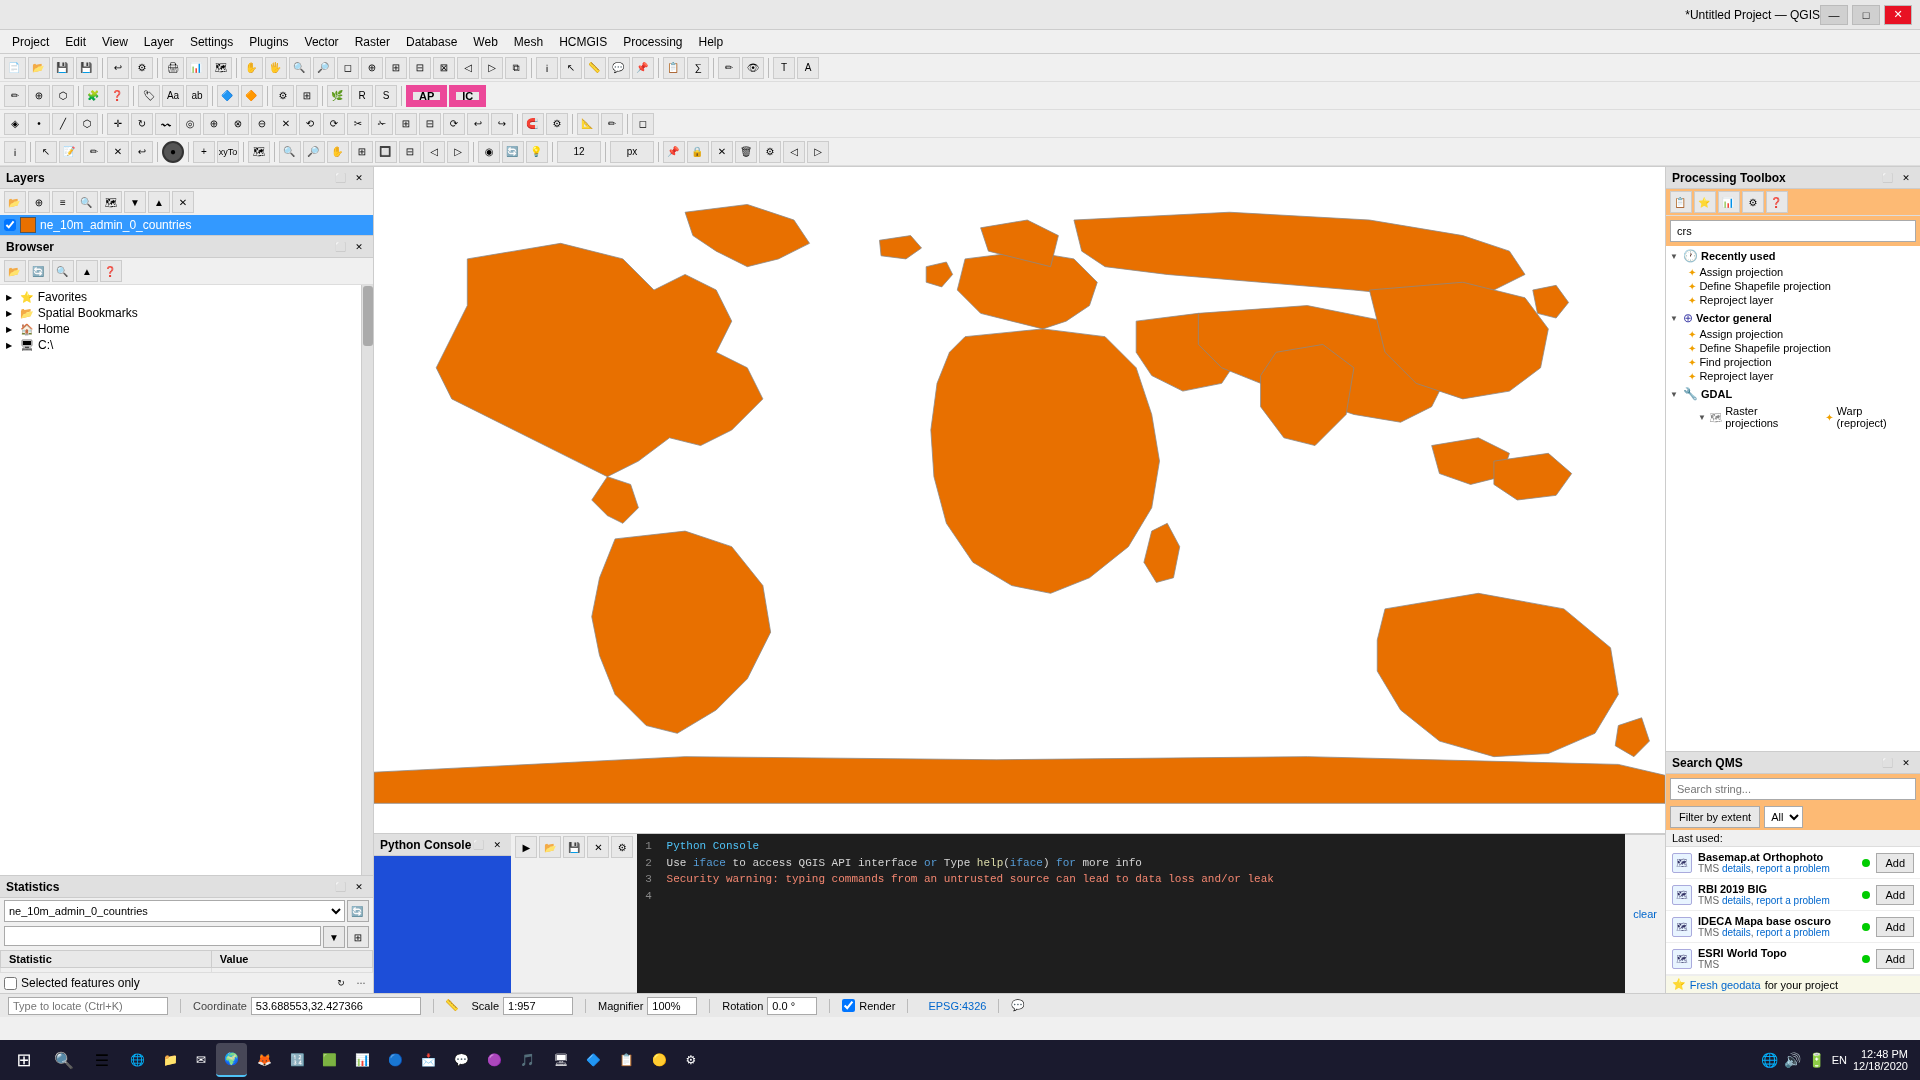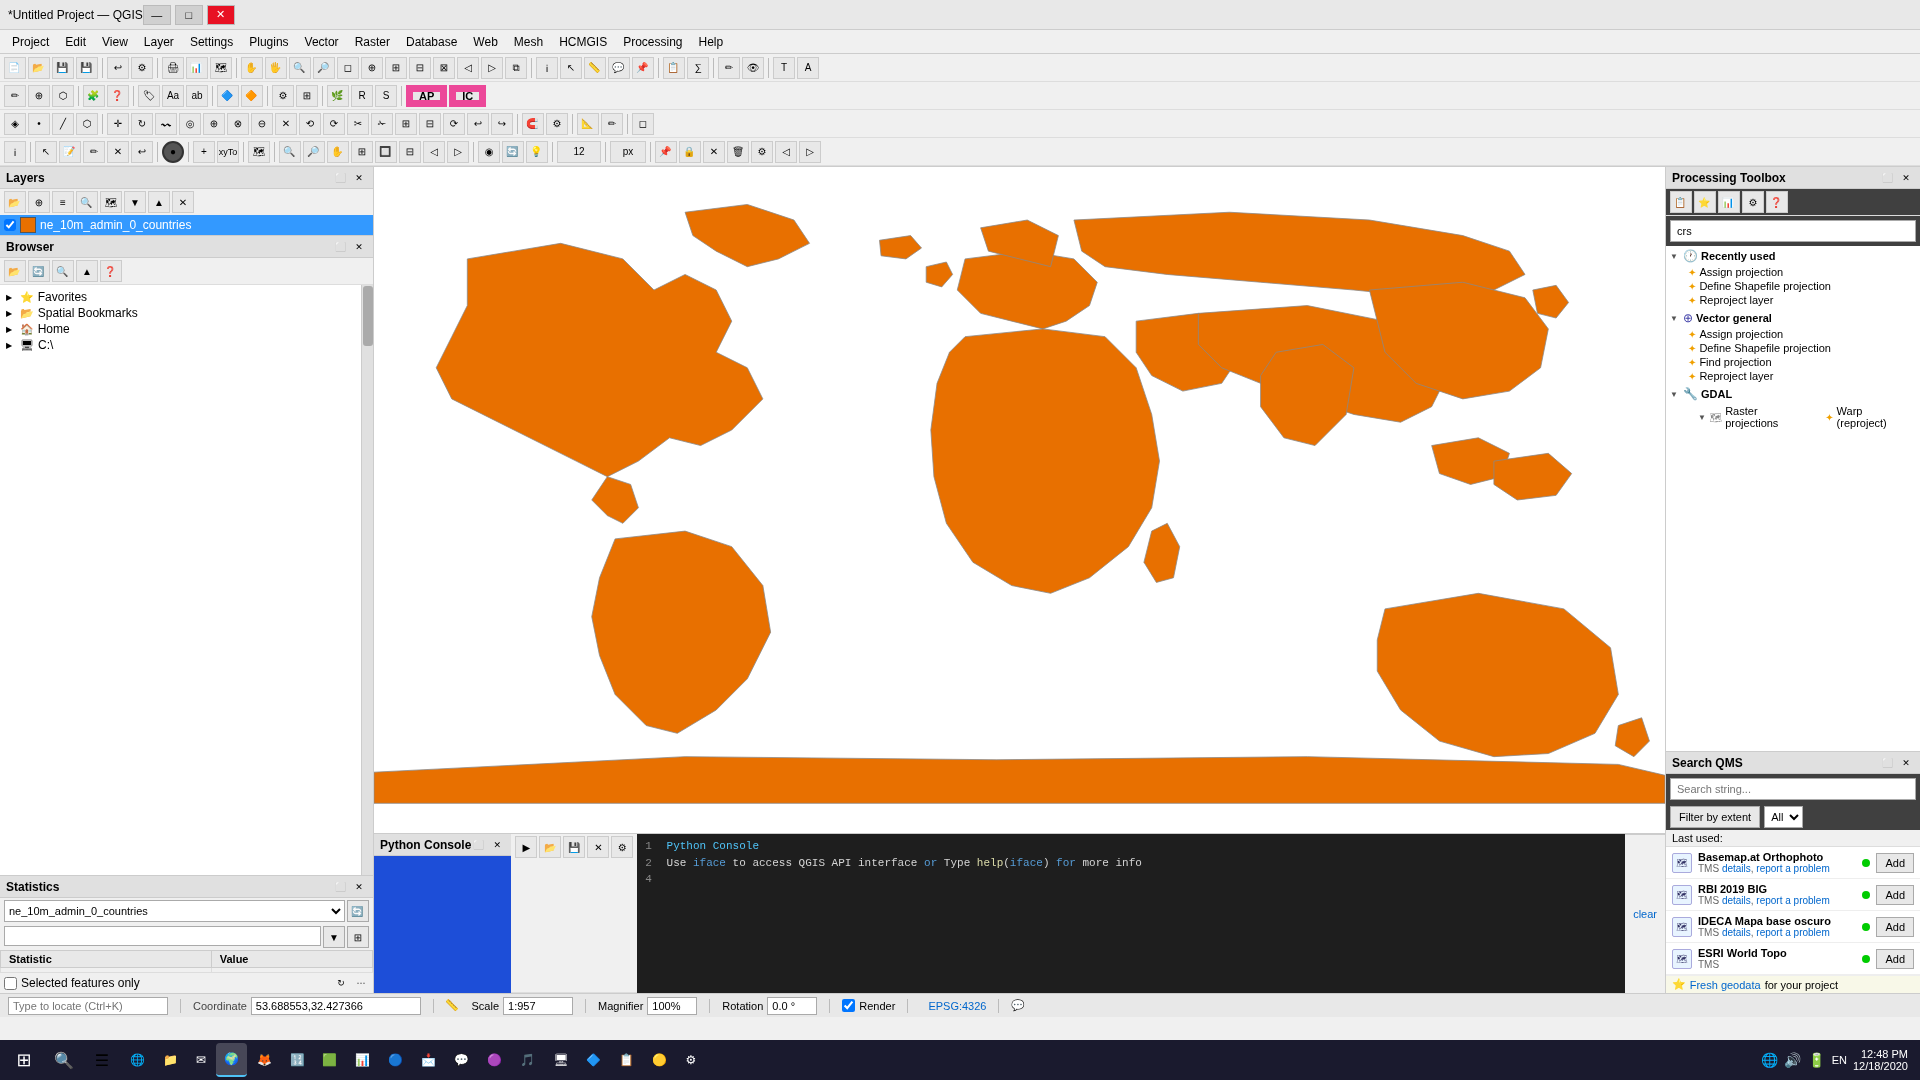--- a/index.html
+++ b/index.html
@@ -14,21 +14,21 @@
     }
 
     
     #titlebar {
       height: 30px;
       background: #e8e8e8;
       display: flex;
       align-items: center;
       padding: 0 8px;
       border-bottom: 1px solid #ccc;
-      justify-content: flex-start;
+      justify-content: flex-end;
     }
     #titlebar .win-controls { display: flex; gap: 4px; }
     #titlebar .win-btn {
       width: 28px; height: 20px;
       background: #d0d0d0;
       border: 1px solid #bbb;
       cursor: pointer;
       font-size: 11px;
       display: flex; align-items: center; justify-content: center;
     }
@@ -324,21 +324,21 @@
       border-top: 1px solid #ccc;
     }
 
     
     #right-panel {
       width: 255px;
       flex-shrink: 0;
       border-left: 1px solid #ccc;
       display: flex;
       flex-direction: column;
-      background: #404040;
+      background: #fdba74;
     }
     .processing-header {
       display: flex;
       align-items: center;
       justify-content: space-between;
       background: #e0e0e0;
       border-bottom: 1px solid #ccc;
       padding: 2px 6px;
       height: 22px;
     }
@@ -701,21 +701,21 @@
     <div class="tb-btn">⊟</div>
     <div class="tb-btn">◁</div>
     <div class="tb-btn">▷</div>
     <div class="tb-separator"></div>
     <div class="tb-btn">◉</div>
     <div class="tb-btn">🔄</div>
     <div class="tb-btn">💡</div>
     <div class="tb-separator"></div>
     <div class="tb-btn" style="width:44px;">12</div>
     <div class="tb-separator"></div>
-    <div class="tb-btn" style="width:36px;">px</div>
+    <div class="tb-btn" style="width:44px;">px</div>
     <div class="tb-separator"></div>
     <div class="tb-btn">📌</div>
     <div class="tb-btn">🔒</div>
     <div class="tb-btn">✕</div>
     <div class="tb-btn">🗑</div>
     <div class="tb-btn">⚙</div>
     <div class="tb-btn">◁</div>
     <div class="tb-btn">▷</div>
   </div>
 </div>
@@ -904,20 +904,24 @@
           <div class="tb-btn">⚙</div>
         </div>
         <div class="console-content">
           <div class="console-line">
             <span class="line-num">1</span>
             <span style="color:#4fc3f7;">Python Console</span>
           </div>
           <div class="console-line">
             <span class="line-num">2</span>
             <span>Use <span class="kw">iface</span> to access QGIS API interface <span class="kw">or</span> Type <span class="fn">help</span>(<span class="kw">iface</span>) <span class="kw">for</span> more info</span>
+          </div>
+          <div class="console-line">
+            <span class="line-num">3</span>
+            <span style="color:#f48771;">Security warning: typing commands from an untrusted source can lead to data loss and/or leak</span>
           </div>
           <div class="console-line">
             <span class="line-num">4</span>
           </div>
         </div>
         <div class="console-footer">
           <span style="color:#0066cc;cursor:pointer;font-size:11px;">clear</span>
         </div>
       </div>
     </div>

